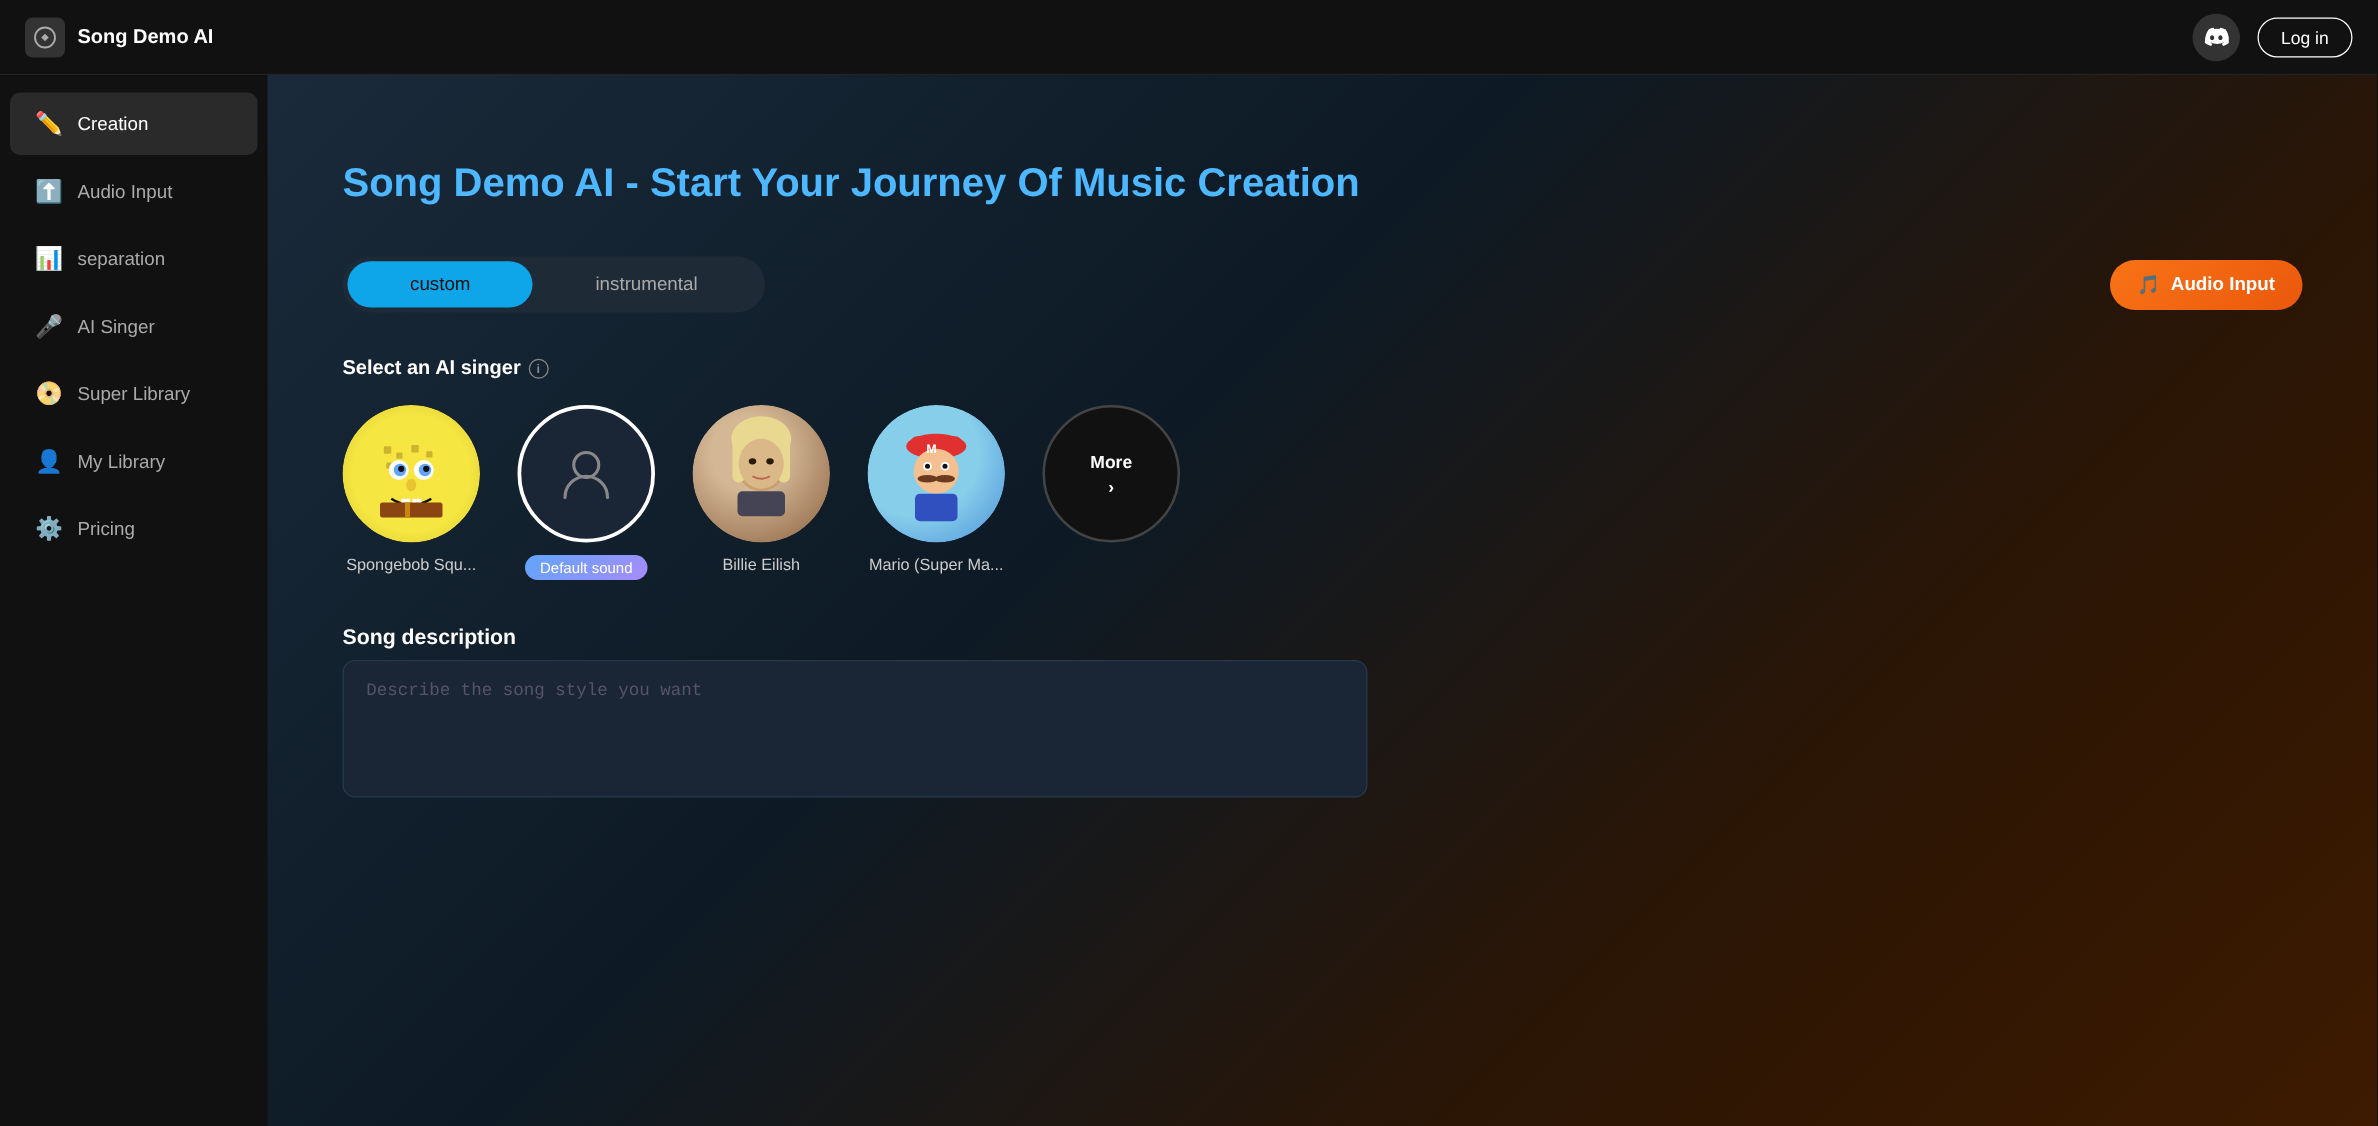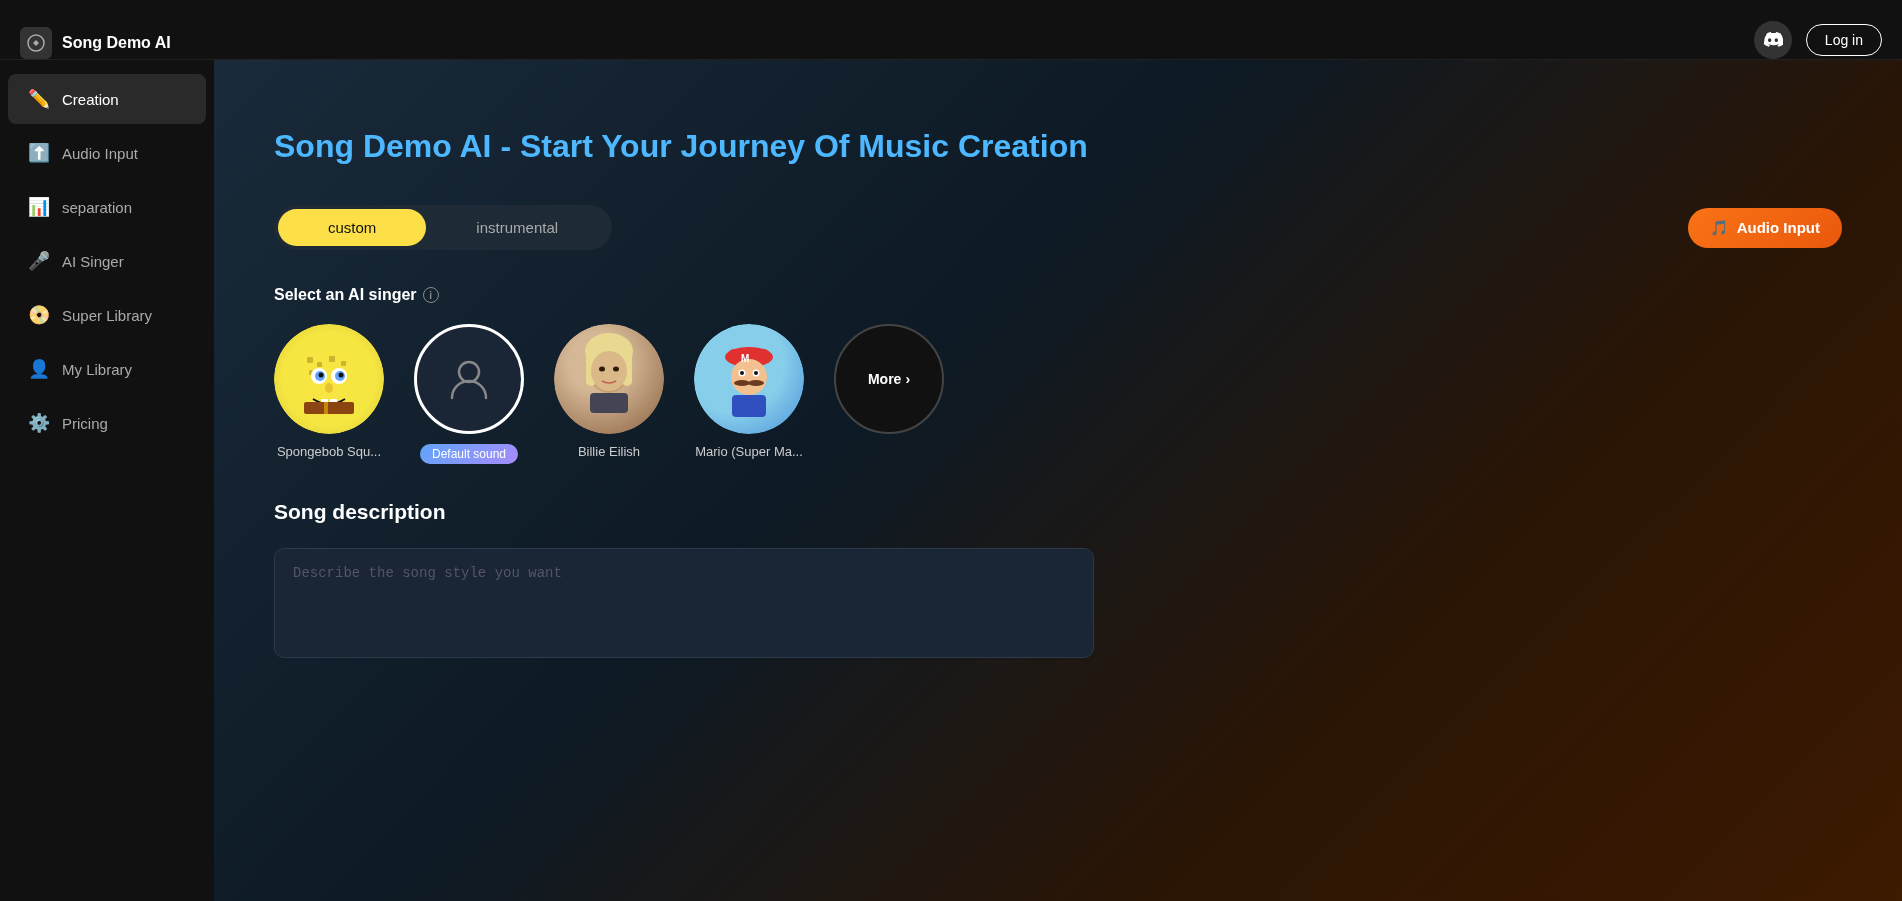--- a/index.html
+++ b/index.html
@@ -12,21 +12,21 @@
       overflow: hidden;
       display: flex;
       flex-direction: column;
     }
 
     
     .topbar {
       height: 60px;
       background: #111;
       display: flex;
-      align-items: flex-end;
+      align-items: center;
       justify-content: space-between;
       padding: 0 20px;
       border-bottom: 1px solid #222;
       flex-shrink: 0;
       z-index: 10;
     }
     .topbar-left {
       display: flex;
       align-items: center;
       gap: 10px;
@@ -143,21 +143,21 @@
     .tab-btn {
       padding: 10px 50px;
       border-radius: 26px;
       font-size: 15px;
       cursor: pointer;
       border: none;
       font-weight: 500;
       transition: background 0.2s;
     }
     .tab-btn.active {
-      background: #fde047;
+      background: #0ea5e9;
       color: #111;
     }
     .tab-btn.inactive {
       background: transparent;
       color: #aaa;
     }
     .audio-input-btn {
       margin-left: auto;
       background: linear-gradient(135deg, #f97316, #ea580c);
       color: #fff;
@@ -270,24 +270,24 @@
       display: flex;
       align-items: center;
       justify-content: center;
       color: #fff;
       font-size: 14px;
       font-weight: 600;
     }
 
     
     .song-desc-label {
-      font-size: 21px;
+      font-size: 17px;
       font-weight: 600;
       color: #fff;
-      margin-bottom: 24px;
+      margin-bottom: 8px;
     }
     .song-desc-textarea {
       width: 100%;
       max-width: 820px;
       height: 110px;
       background: #1a2535;
       border: 1px solid #2a3a4a;
       border-radius: 10px;
       color: #888;
       font-size: 14px;
@@ -473,21 +473,21 @@
 
               <text x="37" y="33" fill="white" font-size="10" font-weight="bold">M</text>
             </svg>
           </div>
         </div>
         <span class="singer-name">Mario (Super Ma...</span>
       </div>
 
       <div class="singer-item">
         <div class="avatar-more">
-          <span style="display:flex;align-items:center;gap:4px;">
+          <span style="display:flex;align-items:center;gap:4px;flex-direction:column;">
             <span>More</span>
             <span>›</span>
           </span>
         </div>
       </div>
 
     </div>
 
     
     <div class="song-desc-label">Song description</div>

